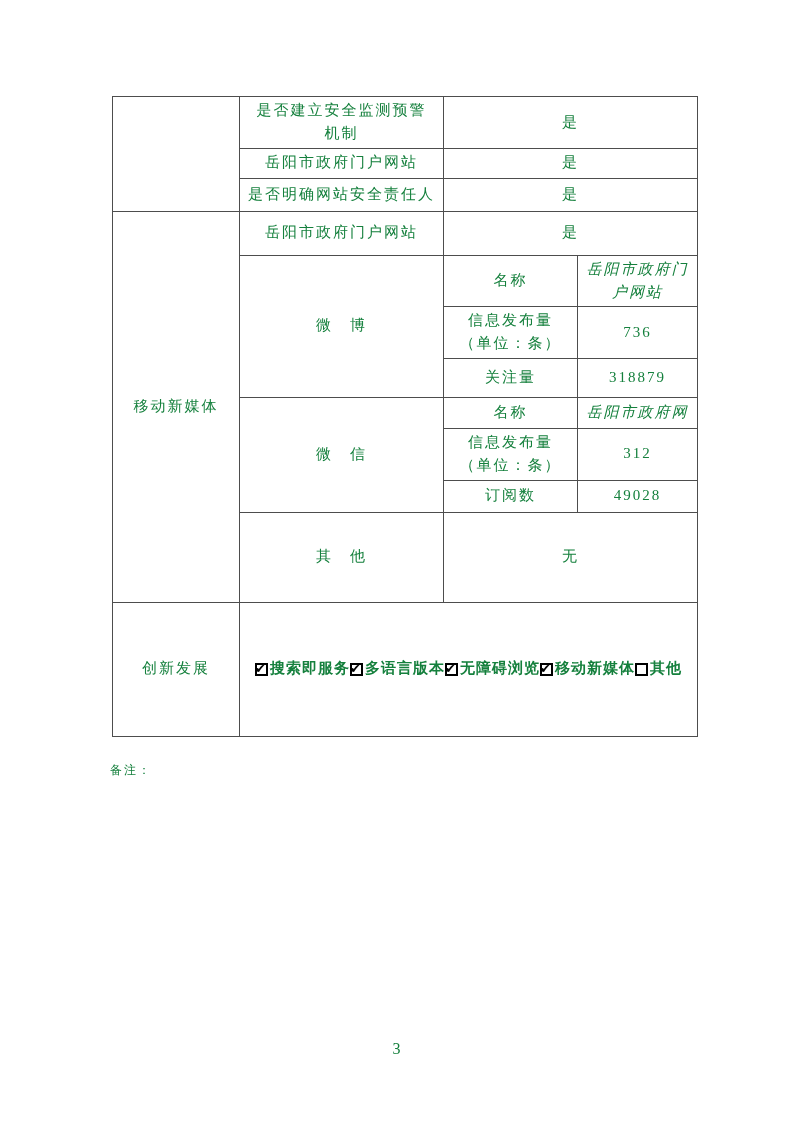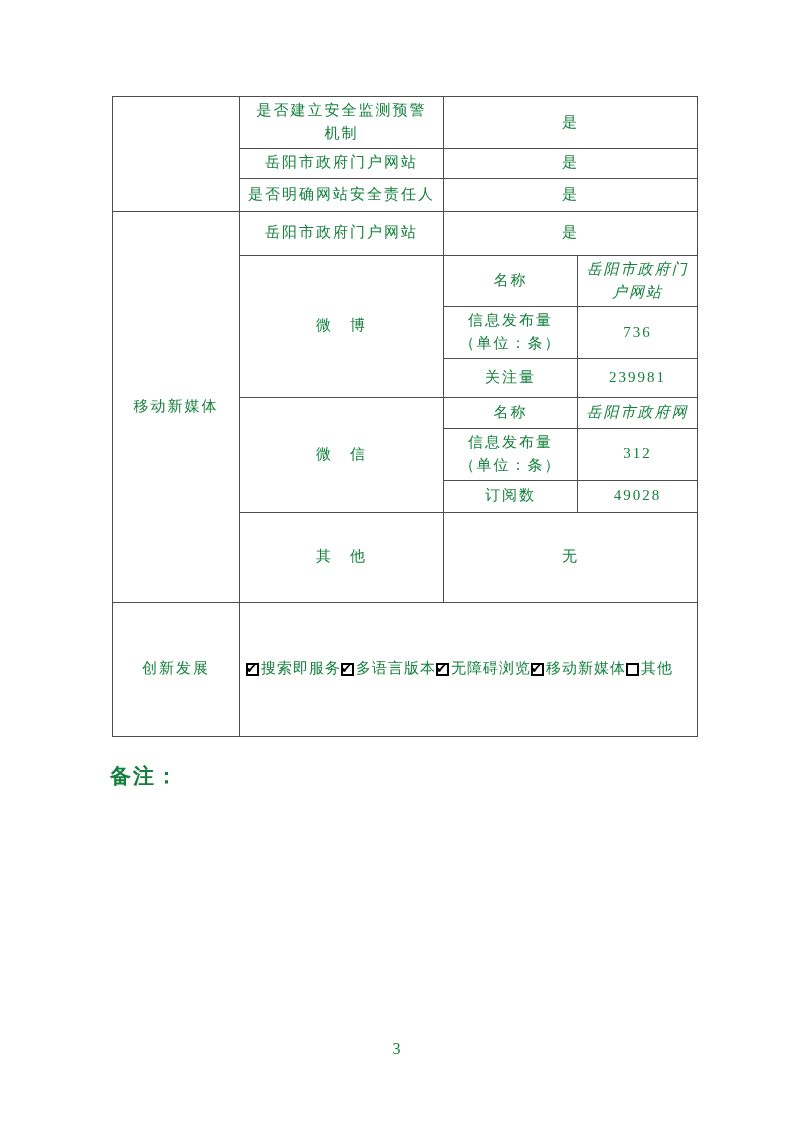--- a/index.html
+++ b/index.html
@@ -31,22 +31,24 @@
     white-space: pre-line;
     padding: 2px 6px;
     overflow: hidden;
   }
   td.num { letter-spacing: 1px; }
   td.cat { letter-spacing: 2px; }
   td.name-val { padding: 2px 8px; font-style: italic; }
   .cb-row {
     display: flex;
     align-items: center;
+    justify-content: center;
     flex-wrap: nowrap;
     white-space: nowrap;
+    font-weight: bold;
   }
   .opt { display: inline-flex; align-items: center; }
   .opt-label { font-size: 15px; letter-spacing: 1px; }
   .cb {
     width: 13px;
     height: 13px;
     border: 2px solid #000000;
     display: inline-flex;
     align-items: center;
     justify-content: center;
@@ -60,22 +62,22 @@
     font-size: 13px;
     font-weight: bold;
     line-height: 1;
     color: #000000;
     transform: translateY(-1px);
   }
   .notes {
     position: absolute;
     left: 110px;
     top: 762px;
-    font-size: 21px;
-    font-weight: bold;
+    font-size: 12px;
+    font-weight: normal;
     letter-spacing: 2px;
   }
   .page-number {
     position: absolute;
     left: 0;
     right: 0;
     top: 1040px;
     text-align: center;
     font-size: 16px;
   }
@@ -119,21 +121,21 @@
       <td>名称</td>
       <td class="name-val">岳阳市政府门户网站</td>
     </tr>
     <tr style="height:51px">
       <td>信息发布量
 （单位：条）</td>
       <td class="num">736</td>
     </tr>
     <tr style="height:39px">
       <td>关注量</td>
-      <td class="num">239981</td>
+      <td class="num">318879</td>
     </tr>
     <tr style="height:31px">
       <td rowspan="3">微　信</td>
       <td>名称</td>
       <td class="name-val">岳阳市政府网</td>
     </tr>
     <tr style="height:52px">
       <td>信息发布量
 （单位：条）</td>
       <td class="num">312</td>

